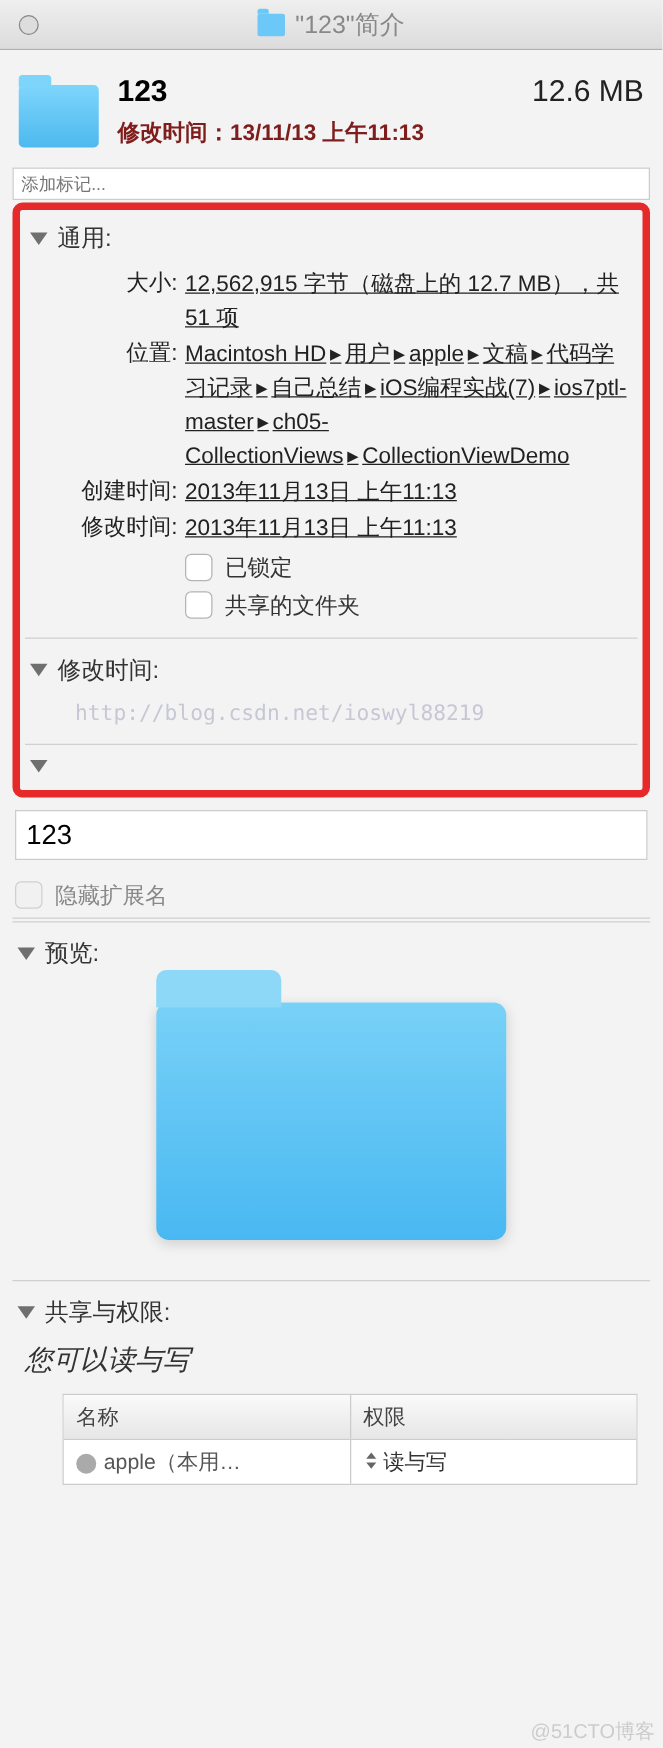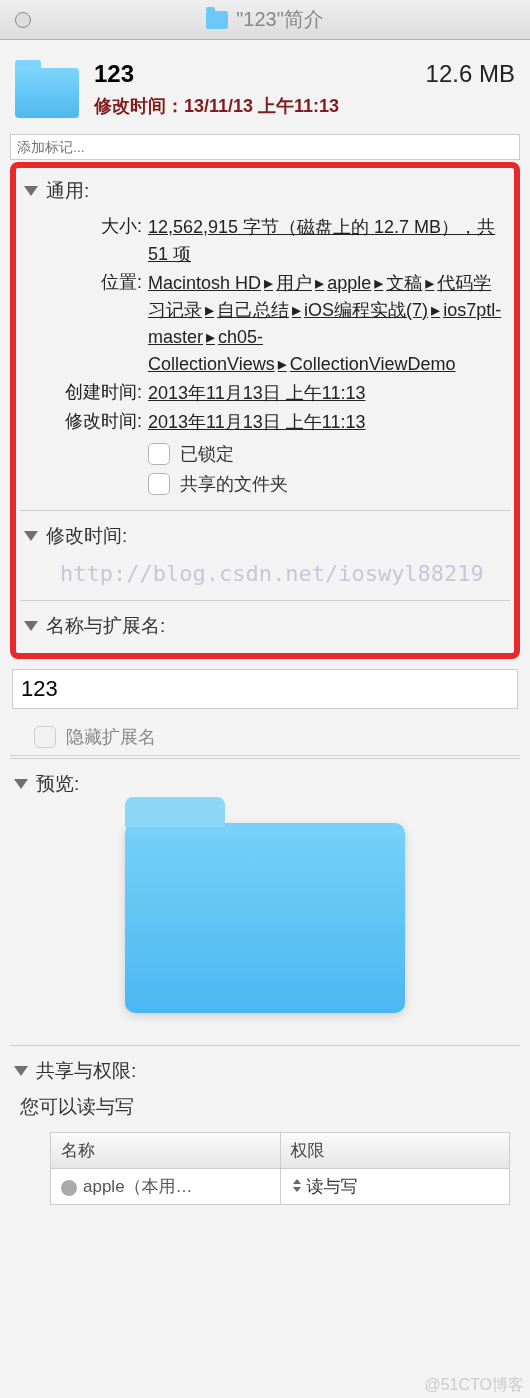--- a/index.html
+++ b/index.html
@@ -122,33 +122,33 @@
     .check-row { display: flex; align-items: center; gap: 10px; margin: 6px 0 2px 98px; }
     .cbox {
       width: 22px; height: 22px;
       border: 1px solid #b4b4b4;
       border-radius: 5px;
       background: #fff;
     }
     .watermark {
       color: #c7c7d6;
       font-family: monospace;
-      font-size: 22px;
+      font-size: 17px;
       padding: 6px 0 12px 40px;
     }
     .divider { height: 1px; background: #d0d0d0; margin: 2px 0; }
     .name-input-wrap { padding: 6px 2px; }
     .name-input {
       width: 100%;
       border: 1px solid #ccc;
       font-size: 22px;
       padding: 6px 8px;
       background: #fff;
     }
-    .hide-ext-row { display: flex; align-items: center; gap: 10px; margin: 10px 4px 6px 24px; color: #888; font-family: Liberation Mono, monospace; }
+    .hide-ext-row { display: flex; align-items: center; gap: 10px; margin: 10px 4px 6px 2px; color: #888; font-family: Liberation Mono, monospace; }
     .cbox-dis {
       width: 22px; height: 22px;
       border: 1px solid #cfcfcf;
       border-radius: 5px;
       background: #f1f1f1;
     }
     .preview-area {
       padding: 20px 0 30px;
       display: flex;
       justify-content: center;
@@ -162,21 +162,21 @@
       box-shadow: 0 3px 10px rgba(0,0,0,0.15);
     }
     .folder-preview::before {
       content: "";
       position: absolute;
       top: -26px; left: 0;
       width: 100px; height: 30px;
       background: #8dd7f7;
       border-radius: 8px 8px 0 0;
     }
-    .perm-text { padding: 4px 10px 8px; font-size: 19px; }
+    .perm-text { padding: 4px 10px 8px; font-size: 22px; font-style: italic; }
     .perm-table {
       margin: 4px 10px 0 40px;
       border: 1px solid #ccc;
       background: #fff;
     }
     .perm-header {
       display: flex;
       background: linear-gradient(#fafafa,#e6e6e6);
       border-bottom: 1px solid #ccc;
       justify-content: space-between;
@@ -290,21 +290,20 @@
     <div class="divider"></div>
     <div class="section-header">
       <span class="disc down"></span>
       <span>修改时间:</span>
     </div>
     <div class="watermark">http://blog.csdn.net/ioswyl88219</div>
 
     <div class="divider"></div>
     <div class="section-header">
       <span class="disc down"></span>
-      <span>名称与扩展名:</span>
     </div>
   </div>
 
   <div class="name-input-wrap">
     <input class="name-input" value="123" style="">
   </div>
   <div class="hide-ext-row">
     <span class="cbox-dis"></span>
     <span>隐藏扩展名</span>
   </div>

